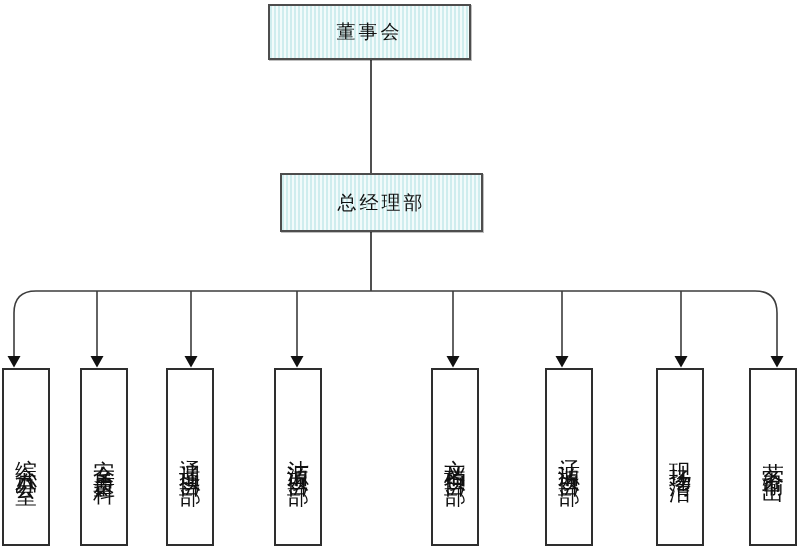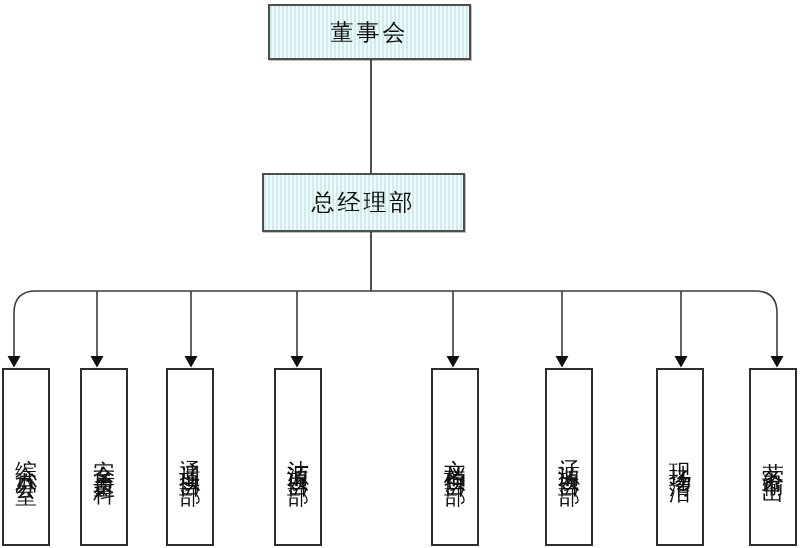--- a/index.html
+++ b/index.html
@@ -22,23 +22,23 @@
     border: 2px solid #4d4d4d;
     background: repeating-linear-gradient(90deg,
       var(--stripe-a, #cfedee) 0px, var(--stripe-a, #cfedee) 2px,
       var(--stripe-b, #f2fbfb) 2px, var(--stripe-b, #f2fbfb) 4px);
     box-shadow: 1px 1px 0 rgba(0,0,0,0.25);
     display: flex;
     align-items: center;
     justify-content: center;
   }
   .tnode--board   { left: 268px; top: 4px;   width: 203px; height: 56px; }
-  .tnode--manager { left: 262px; top: 173px; width: 203px; height: 59px; }
+  .tnode--manager { left: 280px; top: 173px; width: 203px; height: 59px; }
   .tlabel {
-    font-size: 23px;
+    font-size: 19px;
     letter-spacing: 3px;
     color: #101010;
     white-space: nowrap;
   }
   .dept {
     position: absolute;
     top: 368px;
     width: 48px;
     height: 178px;
     box-sizing: border-box;

